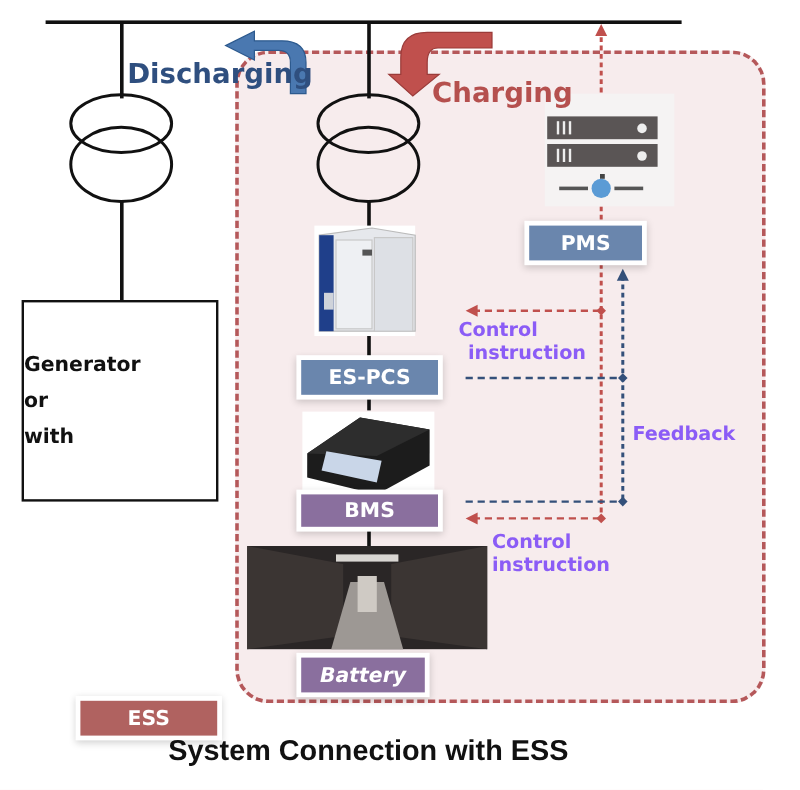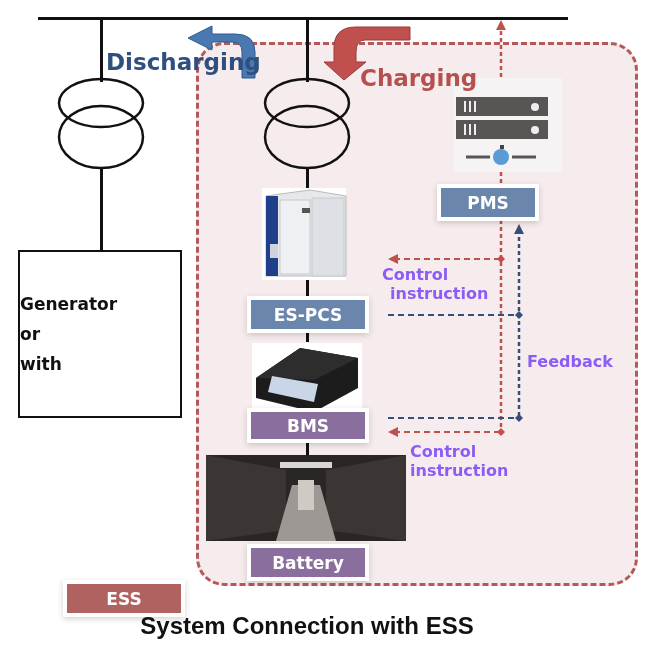--- a/index.html
+++ b/index.html
@@ -122,21 +122,21 @@
 
 <div class="abs gen-box">
   <span>Generator</span>
   <span>or</span>
   <span>with</span>
 </div>
 
 <div class="abs label-box blue" style="left:441px;top:188px;width:94px;height:29px;">PMS</div>
 <div class="abs label-box blue" style="left:251px;top:300px;width:114px;height:29px;">ES-PCS</div>
 <div class="abs label-box purple" style="left:251px;top:412px;width:114px;height:27px;">BMS</div>
-<div class="abs label-box purple" style="left:251px;top:548px;width:114px;height:29px;">Battery</div>
+<div class="abs label-box purple" style="left:251px;top:548px;width:103px;height:29px;font-style:italic;">Battery</div>
 <div class="abs label-box red" style="left:67px;top:548px;width:114px;height:29px;margin-top:36px;">ESS</div>
 
 <div class="abs note" style="left:382px;top:265px;">
   <div>Control</div>
   <div style="padding-left:8px;">instruction</div>
 </div>
 <div class="abs note" style="left:527px;top:352px;">Feedback</div>
 <div class="abs note" style="left:410px;top:442px;">
   <div>Control</div>
   <div>instruction</div>

